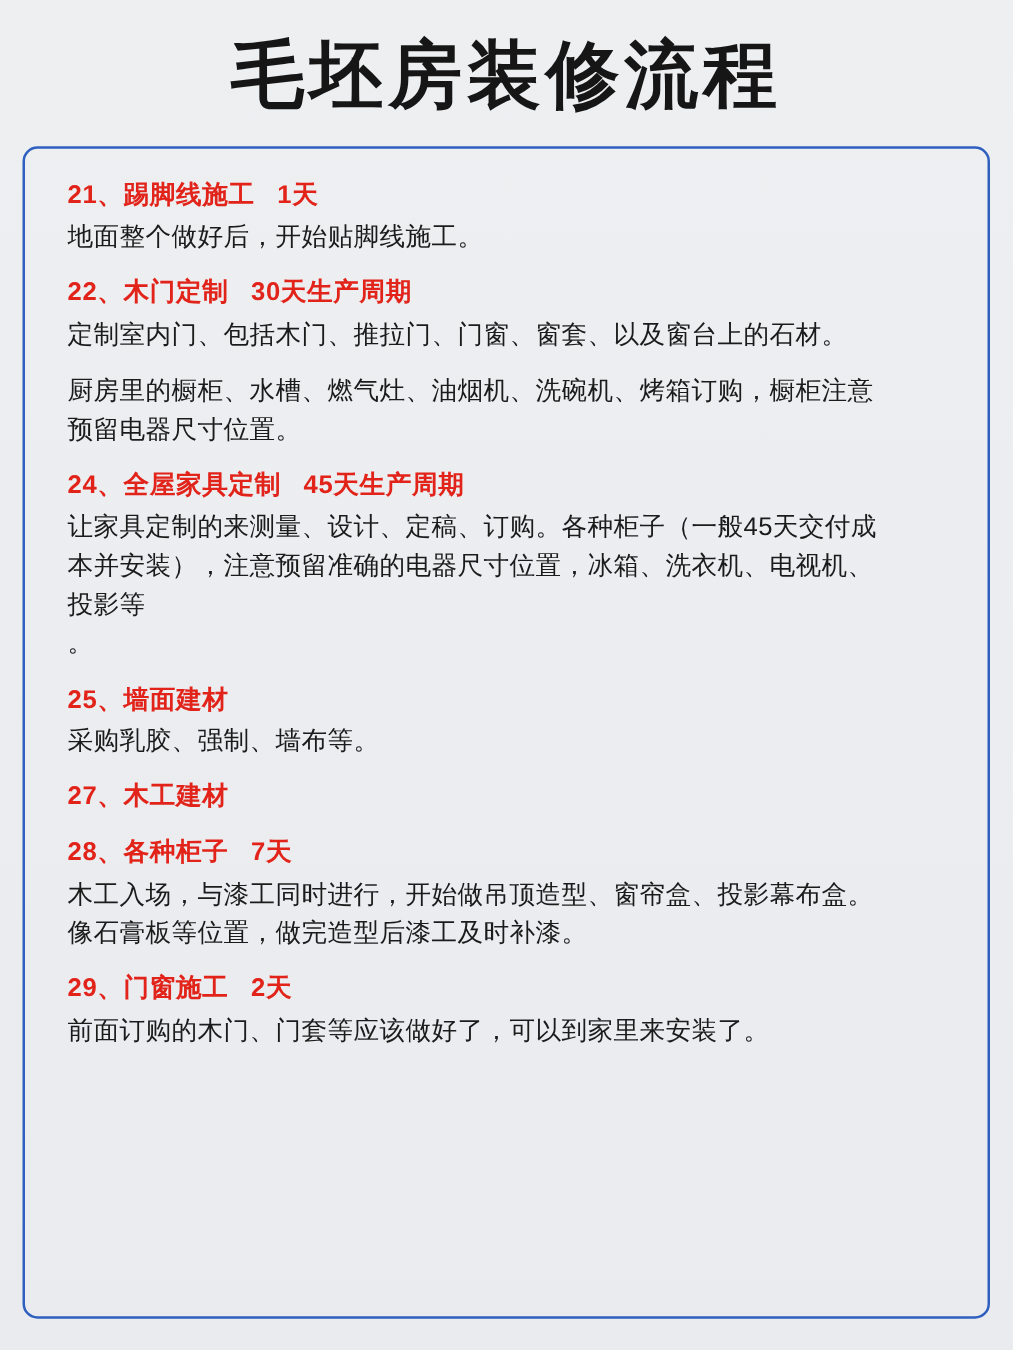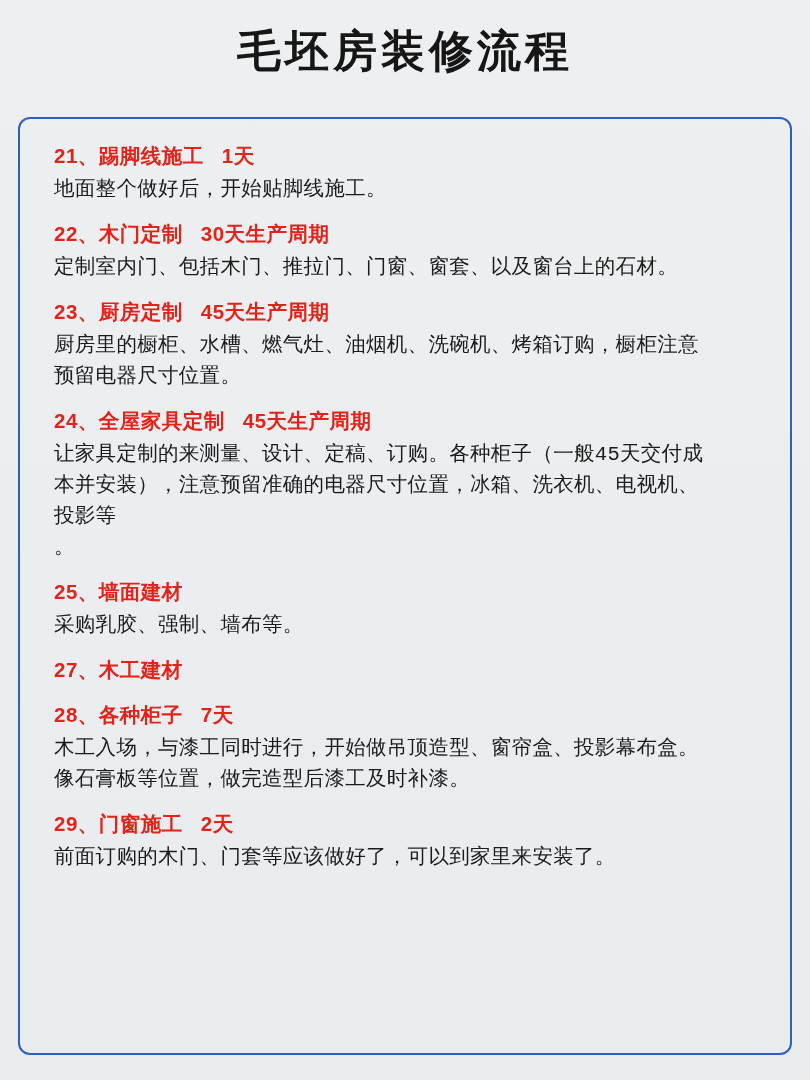--- a/index.html
+++ b/index.html
@@ -15,21 +15,21 @@
   }
   .page {
     position: relative;
     width: 810px;
     height: 1080px;
     box-sizing: border-box;
     background: linear-gradient(180deg, #edeff1 0%, #e9ebee 100%);
   }
   .title {
     text-align: center;
-    font-size: 44px;
+    font-size: 59px;
     font-weight: bold;
     color: #161616;
     letter-spacing: 4px;
     padding-top: 26px;
     line-height: 1.15;
     font-family: "DejaVu Sans", "Liberation Sans", sans-serif;
   }
   .card {
     position: absolute;
     left: 18px;
@@ -63,21 +63,20 @@
   .item-body {
     color: #1b1b1b;
     font-size: 20.5px;
     line-height: 1.52;
     letter-spacing: 0.3px;
     margin-top: 2px;
     max-width: 700px;
   }
   .item-body .line {
     display: block;
-    font-family: Liberation Mono, monospace;
   }
 </style>
 </head>
 <body>
 
 <div class="page">
 
   <div class="title">毛坯房装修流程</div>
 
   <div class="card">
@@ -88,21 +87,20 @@
             <span class="line">地面整个做好后，开始贴脚线施工。</span>
           </div>
         </div>
         <div class="item">
           <div class="item-head"><span class="num">22、</span><span class="name">木门定制</span><span class="dur">30天生产周期</span></div>
           <div class="item-body">
             <span class="line">定制室内门、包括木门、推拉门、门窗、窗套、以及窗台上的石材。</span>
           </div>
         </div>
         <div class="item">
-          <div class="item-head"><span class="num">23、</span><span class="name">厨房定制</span><span class="dur">45天生产周期</span></div>
           <div class="item-body">
             <span class="line">厨房里的橱柜、水槽、燃气灶、油烟机、洗碗机、烤箱订购，橱柜注意</span>
             <span class="line">预留电器尺寸位置。</span>
           </div>
         </div>
         <div class="item">
           <div class="item-head"><span class="num">24、</span><span class="name">全屋家具定制</span><span class="dur">45天生产周期</span></div>
           <div class="item-body">
             <span class="line">让家具定制的来测量、设计、定稿、订购。各种柜子（一般45天交付成</span>
             <span class="line">本并安装），注意预留准确的电器尺寸位置，冰箱、洗衣机、电视机、</span>

